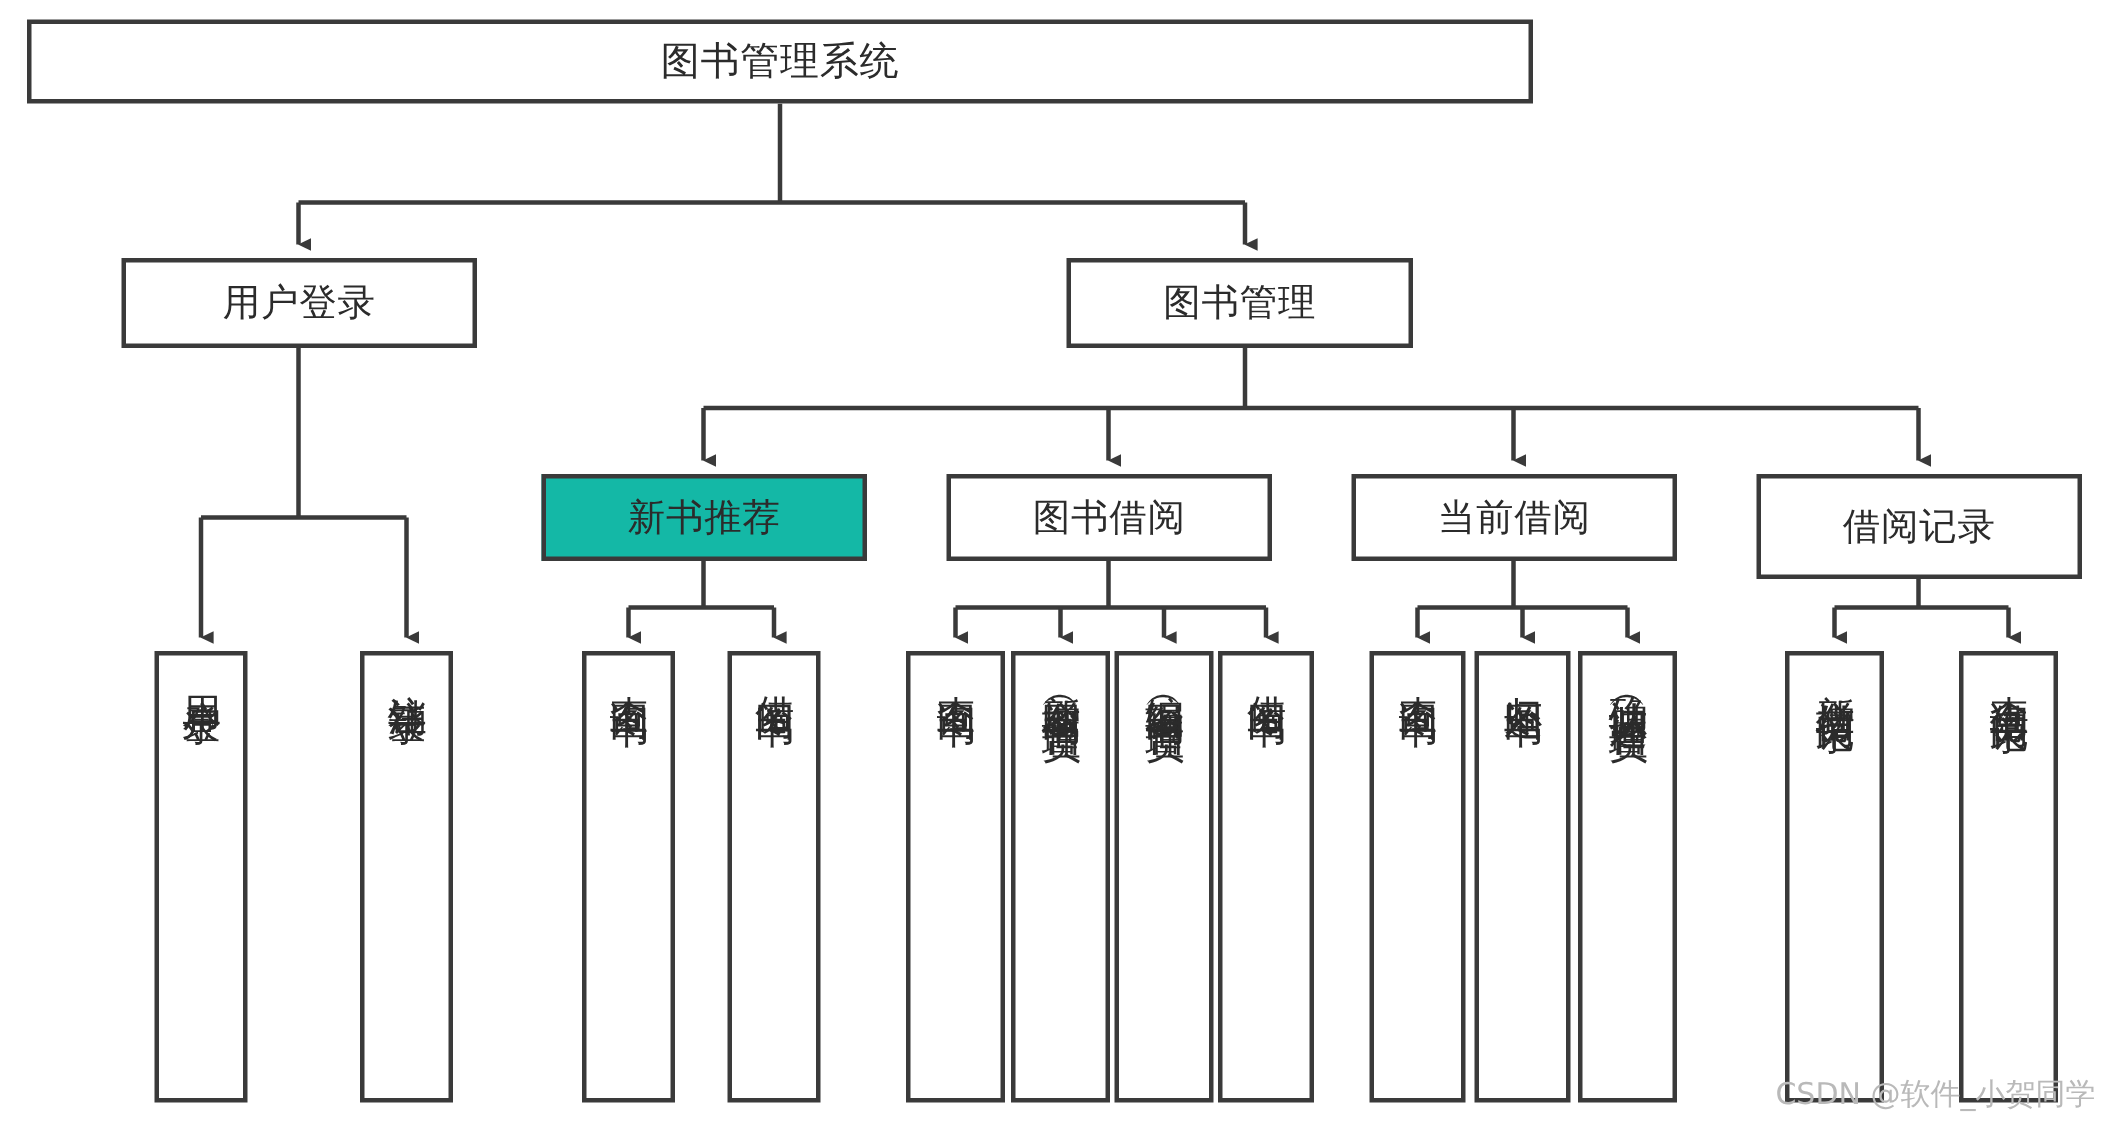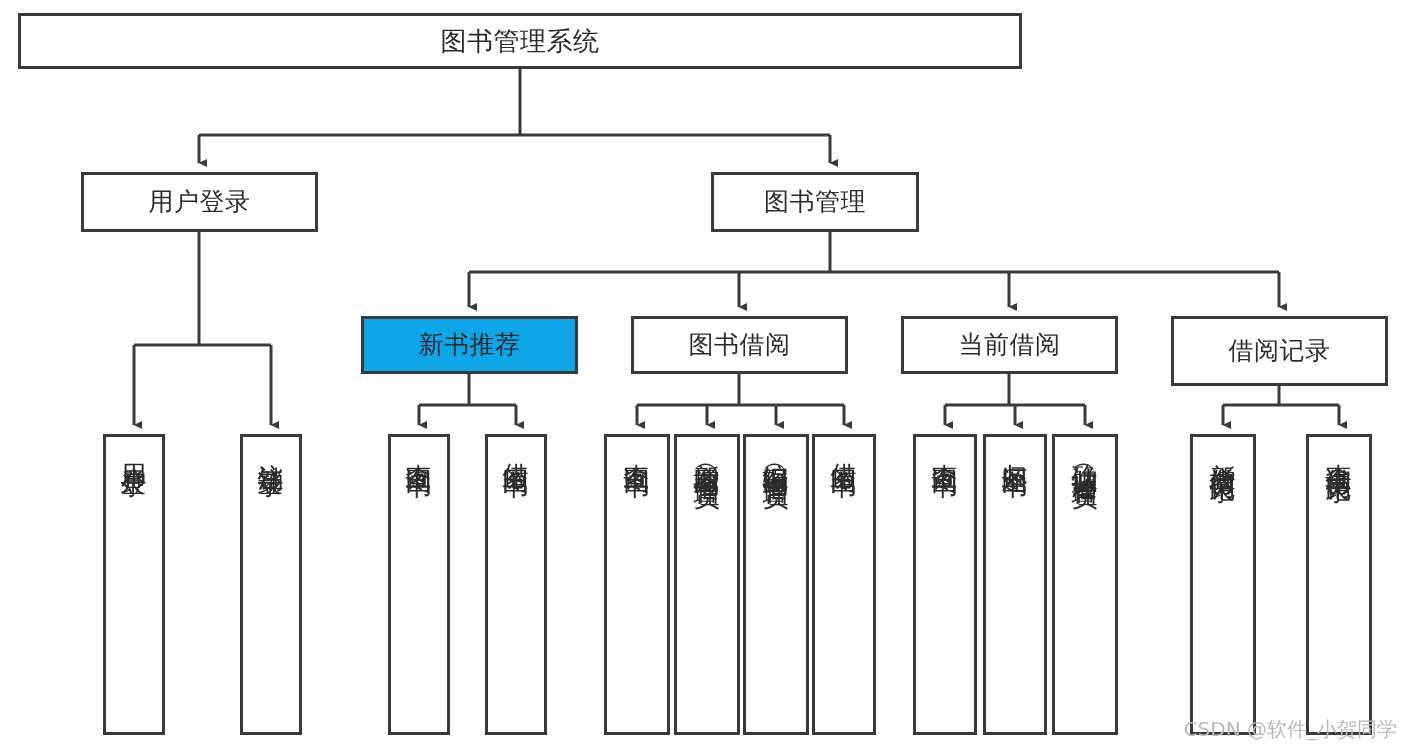--- a/index.html
+++ b/index.html
@@ -142,25 +142,25 @@
     </g>
   </svg>
 
   <div class="node horiz root" style="left: 18px; top: 13px; width: 1004px; height: 56px; border-color: rgb(58, 58, 58); background: rgb(255, 255, 255); color: rgb(43, 43, 43);">
     <span class="lbl">图书管理系统</span>
   </div>
 
   <div class="node horiz" style="left: 81px; top: 172px; width: 237px; height: 60px; border-color: rgb(58, 58, 58); background: rgb(255, 255, 255); color: rgb(43, 43, 43);">
     <span class="lbl">用户登录</span>
   </div>
-  <div class="node horiz" style="left: 711px; top: 172px; width: 208px; height: 60px; border-color: rgb(58, 58, 58); background: rgb(255, 255, 255); color: rgb(43, 43, 43);">
+  <div class="node horiz" style="left: 711px; top: 172px; width: 231px; height: 60px; border-color: rgb(58, 58, 58); background: rgb(255, 255, 255); color: rgb(43, 43, 43);">
     <span class="lbl">图书管理</span>
   </div>
 
-  <div class="node horiz" style="left: 361px; top: 316px; width: 217px; height: 58px; border-color: rgb(58, 58, 58); background: #0ea5e9; color: rgb(43, 43, 43);">
+  <div class="node horiz" style="left: 361px; top: 316px; width: 217px; height: 58px; border-color: rgb(58, 58, 58); background: #14b8a6; color: rgb(43, 43, 43);">
     <span class="lbl">新书推荐</span>
   </div>
   <div class="node horiz" style="left: 631px; top: 316px; width: 217px; height: 58px; border-color: rgb(58, 58, 58); background: rgb(255, 255, 255); color: rgb(43, 43, 43);">
     <span class="lbl">图书借阅</span>
   </div>
   <div class="node horiz" style="left: 901px; top: 316px; width: 217px; height: 58px; border-color: rgb(58, 58, 58); background: rgb(255, 255, 255); color: rgb(43, 43, 43);">
     <span class="lbl">当前借阅</span>
   </div>
   <div class="node horiz" style="left: 1171px; top: 316px; width: 217px; height: 70px; border-color: rgb(58, 58, 58); background: rgb(255, 255, 255); color: rgb(43, 43, 43);">
     <span class="lbl">借阅记录</span>

